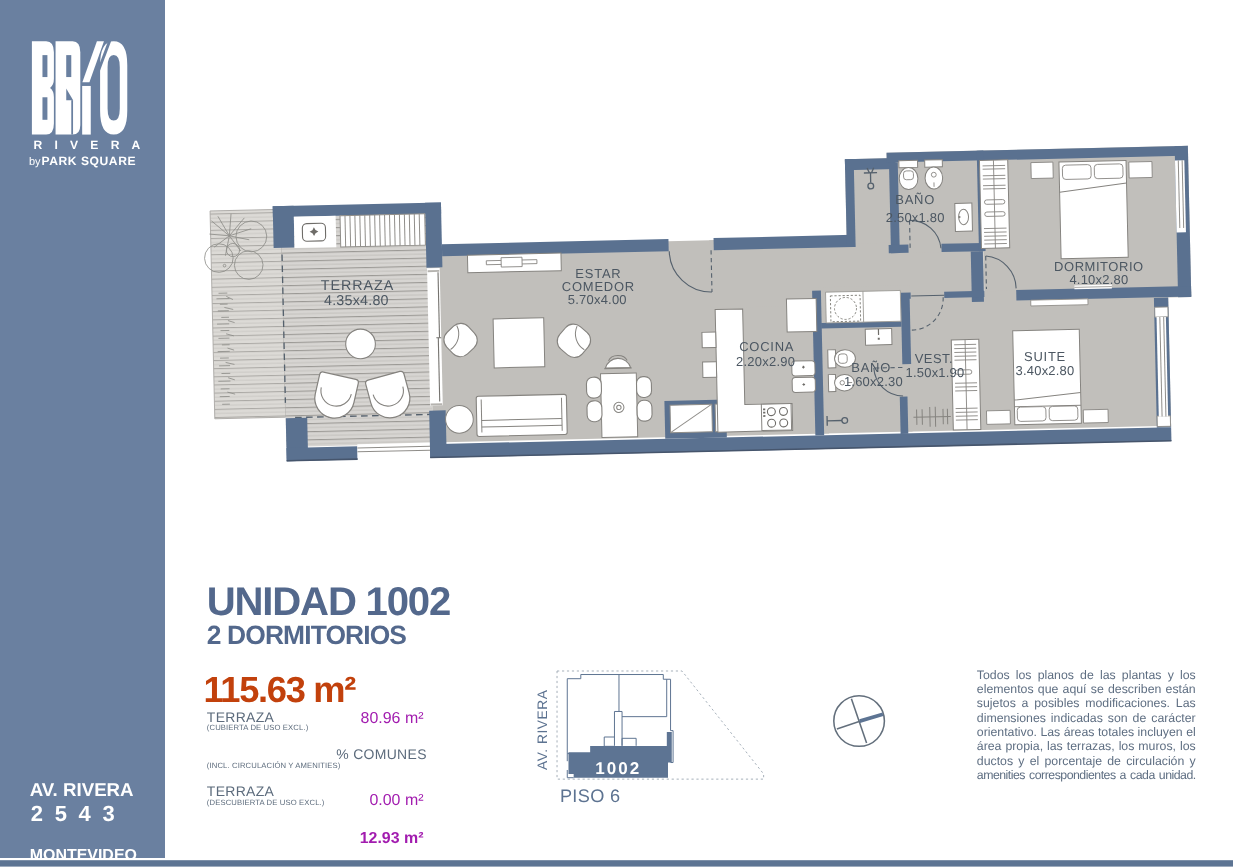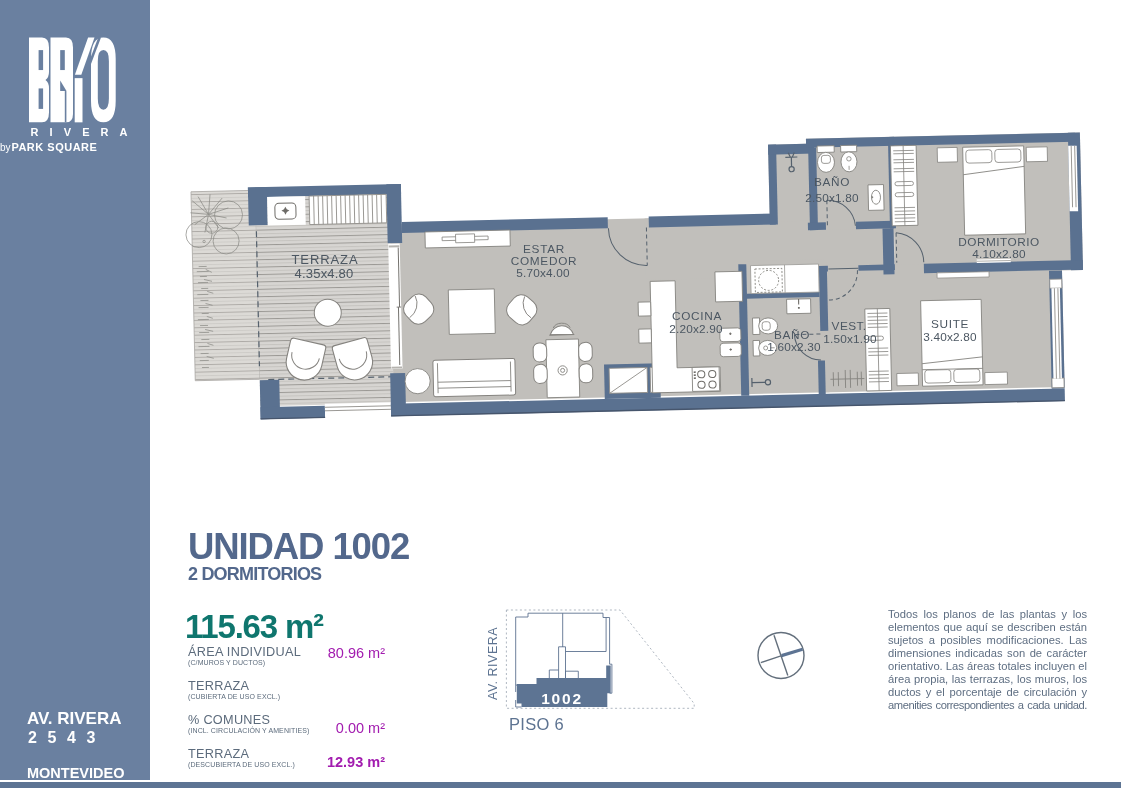--- a/index.html
+++ b/index.html
@@ -31,25 +31,25 @@
     <rect x="38.6" y="86" width="4.5" height="19.5"></rect>
     <rect x="60.2" y="49.5" width="4.6" height="19"></rect>
     <polygon points="60.2,78.5 66.5,88.5 60.2,88.5"></polygon>
     <rect x="64.8" y="88.5" width="1.6" height="29.8"></rect>
     <line x1="89.5" y1="63" x2="99.8" y2="37" stroke="#6a80a0" stroke-width="2.6"></line>
   </g>
 
   <text x="30.5" y="135.8" font-family="Liberation Sans" font-weight="bold" font-size="11" fill="#ffffff" letter-spacing="11.1">RIVERA</text>
 </svg>
 
-<div class="abs" style="left:0;top:141px;width:150px;text-align:left;color:#ffffff;font-size:11px;"><span style="font-weight:normal;font-size:10px;">by </span><span style="font-weight:bold;letter-spacing:0.5px;">PARK SQUARE</span></div>
+<div class="abs" style="left:0;top:141px;width:150px;text-align:center;color:#ffffff;font-size:11px;"><span style="font-weight:normal;font-size:10px;">by </span><span style="font-weight:bold;letter-spacing:0.5px;">PARK SQUARE</span></div>
 
 <div class="abs" style="left:0;top:709px;width:150px;color:#ffffff;font-weight:bold;">
   <div style="font-size:17px;margin-left:27px;">AV. RIVERA</div>
-  <div style="font-size:16px;letter-spacing:10.6px;margin-left:28px;margin-top:0px;">2543</div>
+  <div style="font-size:20px;letter-spacing:10.6px;margin-left:28px;margin-top:0px;">2543</div>
   <div style="font-size:14.5px;margin-left:27px;margin-top:18px;">MONTEVIDEO</div>
 </div>
 
 <div class="abs" style="left:0;top:782px;width:1121px;height:6px;background:#5d7493;"></div>
 
 <svg class="abs" style="left:0;top:0;" width="1121" height="788" viewBox="0 0 1121 788">
   <defs>
     <pattern id="deck" width="8" height="7.4" patternUnits="userSpaceOnUse">
       <rect width="8" height="7.4" fill="#d7d5d2"></rect>
       <line x1="0" y1="0.5" x2="8" y2="0.5" stroke="#9b9995" stroke-width="1"></line>
@@ -518,36 +518,32 @@
     <circle cx="781" cy="655.5" r="23" fill="none" stroke="#636f7c" stroke-width="1.4"></circle>
     <line x1="774" y1="635.2" x2="787.8" y2="675.4" stroke="#636f7c" stroke-width="1.4"></line>
     <line x1="760.8" y1="662.7" x2="781.7" y2="655.6" stroke="#636f7c" stroke-width="1.4"></line>
 
     <polygon points="781.2,653.9 802.2,647.7 803,650.8 781.9,657.3" fill="#5d7493"></polygon>
   </g>
 </svg>
 
 <div class="abs" style="left:188px;top:525.5px;color:#53688c;font-weight:bold;">
   <div style="font-size:36.5px;letter-spacing:-1.1px;">UNIDAD 1002</div>
-  <div style="font-size:18px;margin-top:-4px;letter-spacing:-0.8px;">2 DORMITORIOS</div>
+  <div style="font-size:24px;margin-top:-4px;letter-spacing:-0.8px;">2 DORMITORIOS</div>
 </div>
 
-<div class="abs" style="left:185px;top:607.5px;color:#0f766e;font-weight:bold;font-size:33px;letter-spacing:-1.2px;">115.63 m²</div>
+<div class="abs" style="left:185px;top:607.5px;color:#c2410c;font-weight:bold;font-size:33px;letter-spacing:-1.2px;">115.63 m²</div>
 
 <div class="abs" style="left:188px;top:645px;width:200px;color:#5c6b7c;">
-  <div style="height:34px;">
-      <div style="font-size:12.7px;letter-spacing:0.3px;">ÁREA INDIVIDUAL</div>
-      <div style="font-size:7px;letter-spacing:0.1px;">(C/MUROS Y DUCTOS)</div>
-    </div>
   <div style="height:34px;">
       <div style="font-size:12.7px;letter-spacing:0.3px;">TERRAZA</div>
       <div style="font-size:7px;letter-spacing:0.1px;">(CUBIERTA DE USO EXCL.)</div>
     </div>
   <div style="height:34px;">
-      <div style="font-size:12.7px;letter-spacing:0.3px;">% COMUNES</div>
+      <div style="font-size:12.7px;letter-spacing:0.3px;text-align:right;">% COMUNES</div>
       <div style="font-size:7px;letter-spacing:0.1px;">(INCL. CIRCULACIÓN Y AMENITIES)</div>
     </div>
   <div style="height:34px;">
       <div style="font-size:12.7px;letter-spacing:0.3px;">TERRAZA</div>
       <div style="font-size:7px;letter-spacing:0.1px;">(DESCUBIERTA DE USO EXCL.)</div>
     </div>
 </div>
 <div class="abs" style="left:285px;top:645px;width:100px;color:#a21caf;text-align:right;font-size:14.5px;">
   <div style="height:34px;">80.96 m²</div>
   <div style="height:34px;margin-top:41px;">0.00 m²</div>

